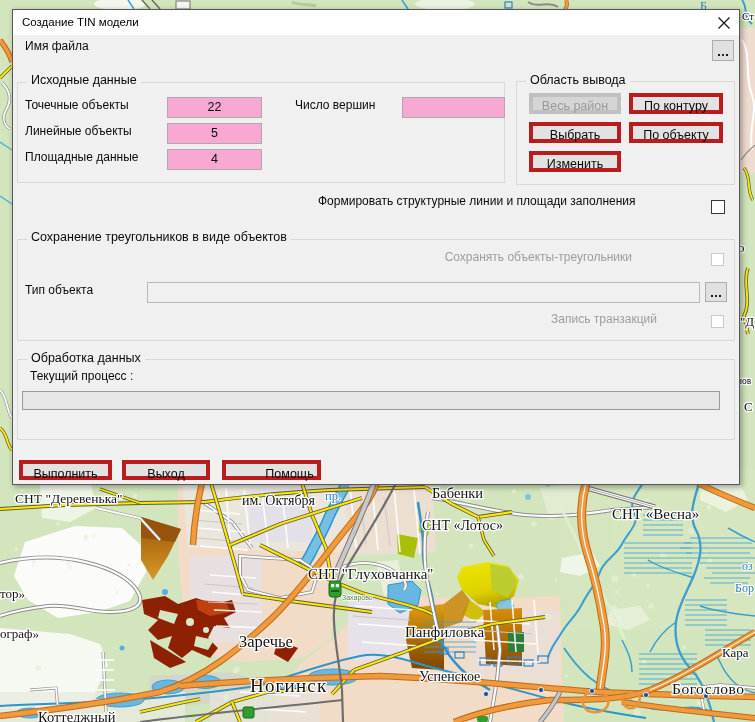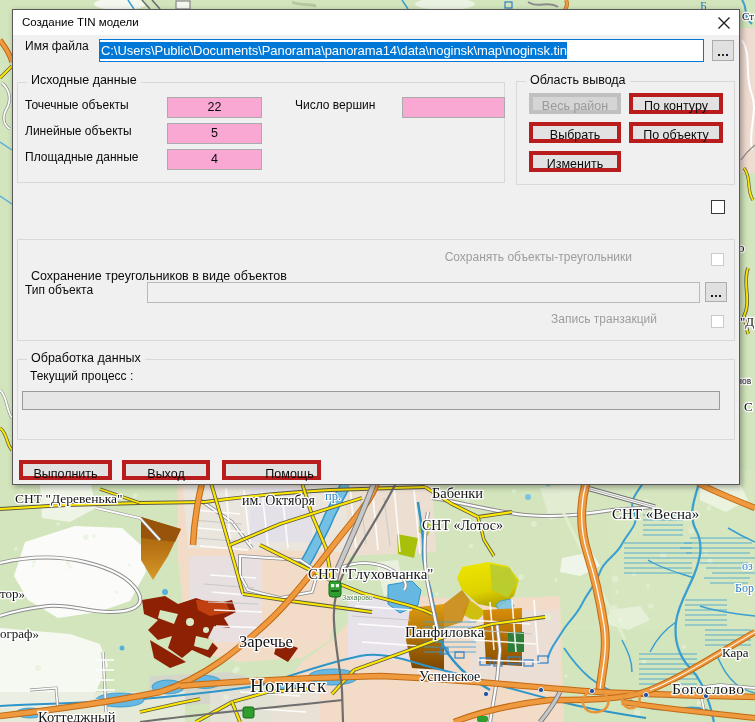--- a/index.html
+++ b/index.html
@@ -440,21 +440,20 @@
 <text x="342" y="600" font-family="Liberation Sans, sans-serif" font-size="7" fill="#4a7a4a" stroke="#fff" stroke-width="1.5" paint-order="stroke">Захарово</text>
 </svg>
 <div id="dlg">
   <div id="tbar">
       <span id="ttl">Создание TIN модели</span>
       <svg id="xbtn" width="12" height="12" viewBox="0 0 12 12">
         <path d="M0.5,0.5 L11.5,11.5 M11.5,0.5 L0.5,11.5" stroke="#1c1c1c" stroke-width="1.3" fill="none"></path>
       </svg>
     </div>
   <span class="lbl" style="left:12px;top:29px;">Имя файла</span>
-  <div id="inp"><span class="sel">C:\Users\Public\Documents\Panorama\panorama14\data\noginsk\map\noginsk.tin</span></div>
   <div class="dots" style="left:699px;top:30px;width:22px;height:21px;">
       <i></i>
     </div>
 
   <div class="grp" style="left:4px;top:72px;width:488px;height:101px;"></div>
   <span class="glbl" style="left:14px;top:63px;">Исходные данные</span>
   <span class="lbl" style="left:12px;top:88px;">Точечные объекты</span>
   <div class="fld" style="left:154px;top:87px;width:95px;height:21px;line-height:19px;">22</div>
   <span class="lbl" style="left:12px;top:114px;">Линейные объекты</span>
   <div class="fld" style="left:154px;top:113px;width:95px;height:21px;line-height:19px;">5</div>
@@ -464,24 +463,25 @@
   <div class="fld" style="left:389px;top:87px;width:103px;height:21px;"></div>
 
   <div class="grp" style="left:503px;top:71px;width:219px;height:104px;"></div>
   <span class="glbl" style="left:513px;top:63px;">Область вывода</span>
   <div class="btn dis" style="left:516px;top:83px;width:92px;height:21px;line-height:19px;">Весь район</div>
   <div class="btn" style="left:616px;top:83px;width:94px;height:21px;line-height:19px;">По контуру</div>
   <div class="btn" style="left:516px;top:112px;width:92px;height:21px;line-height:19px;">Выбрать</div>
   <div class="btn" style="left:616px;top:112px;width:94px;height:21px;line-height:19px;">По объекту</div>
   <div class="btn" style="left:516px;top:141px;width:92px;height:21px;line-height:19px;">Изменить</div>
 
+  <span class="lbl" style="left:305px;top:184px;">Формировать структурные линии и площади заполнения</span>
   <div class="cb" style="left:698px;top:190px;"></div>
 
   <div class="grp" style="left:4px;top:229px;width:718px;height:102px;"></div>
-  <span class="glbl" style="left:14px;top:220px;margin-top:39px;">Сохранение треугольников в виде объектов</span>
+  <span class="glbl" style="left:14px;top:220px;">Сохранение треугольников в виде объектов</span>
   <span class="lbl gray" style="right:107px;top:240px;">Сохранять объекты-треугольники</span>
   <div class="cb dis" style="left:698px;top:243px;"></div>
   <span class="lbl" style="left:12px;top:273px;">Тип объекта</span>
   <div class="fld" style="left:134px;top:272px;width:553px;height:21px;background:#f0f0f0;border-color:#b9b9b9;"></div>
   <div class="dots" style="left:692px;top:272px;width:22px;height:20px;">
       <i></i>
     </div>
   <span class="lbl gray" style="right:82px;top:302px;">Запись транзакций</span>
   <div class="cb dis" style="left:698px;top:305px;"></div>
 

